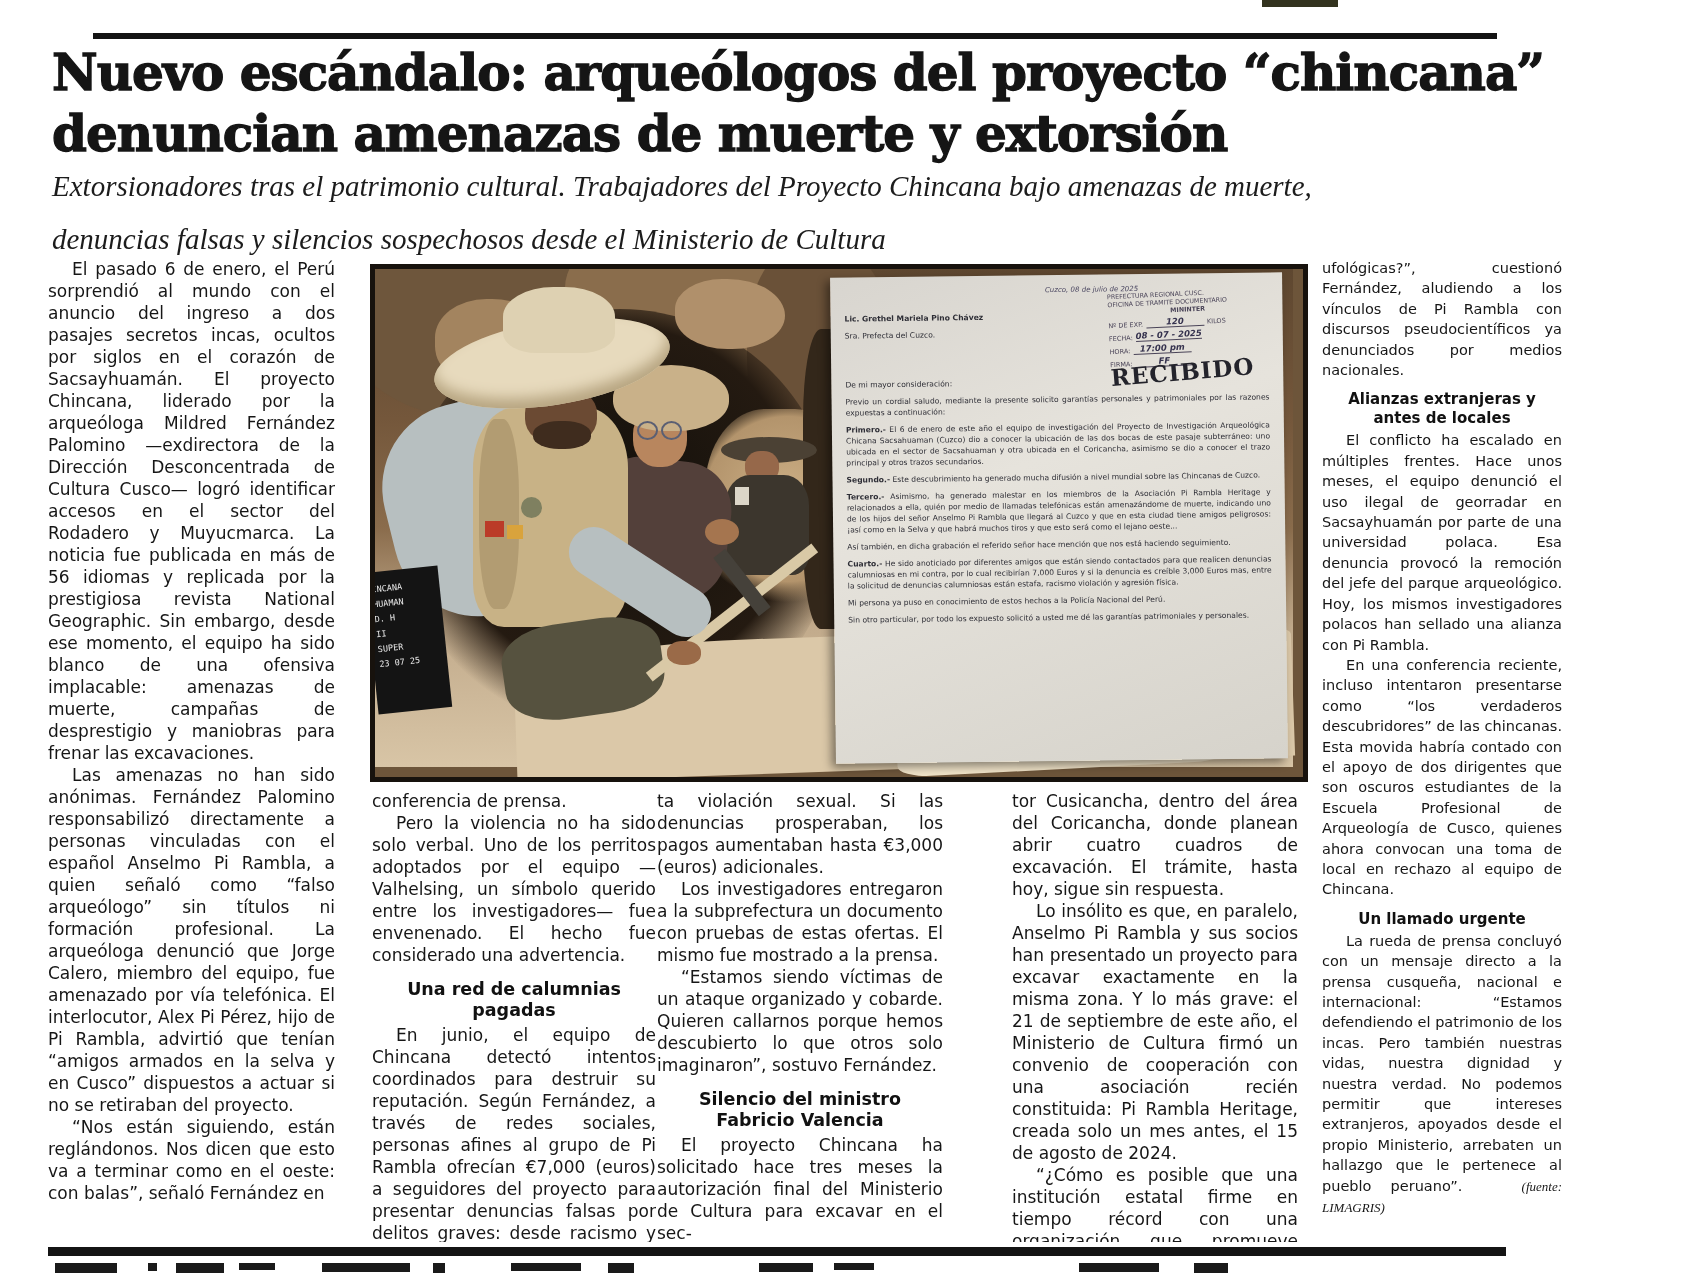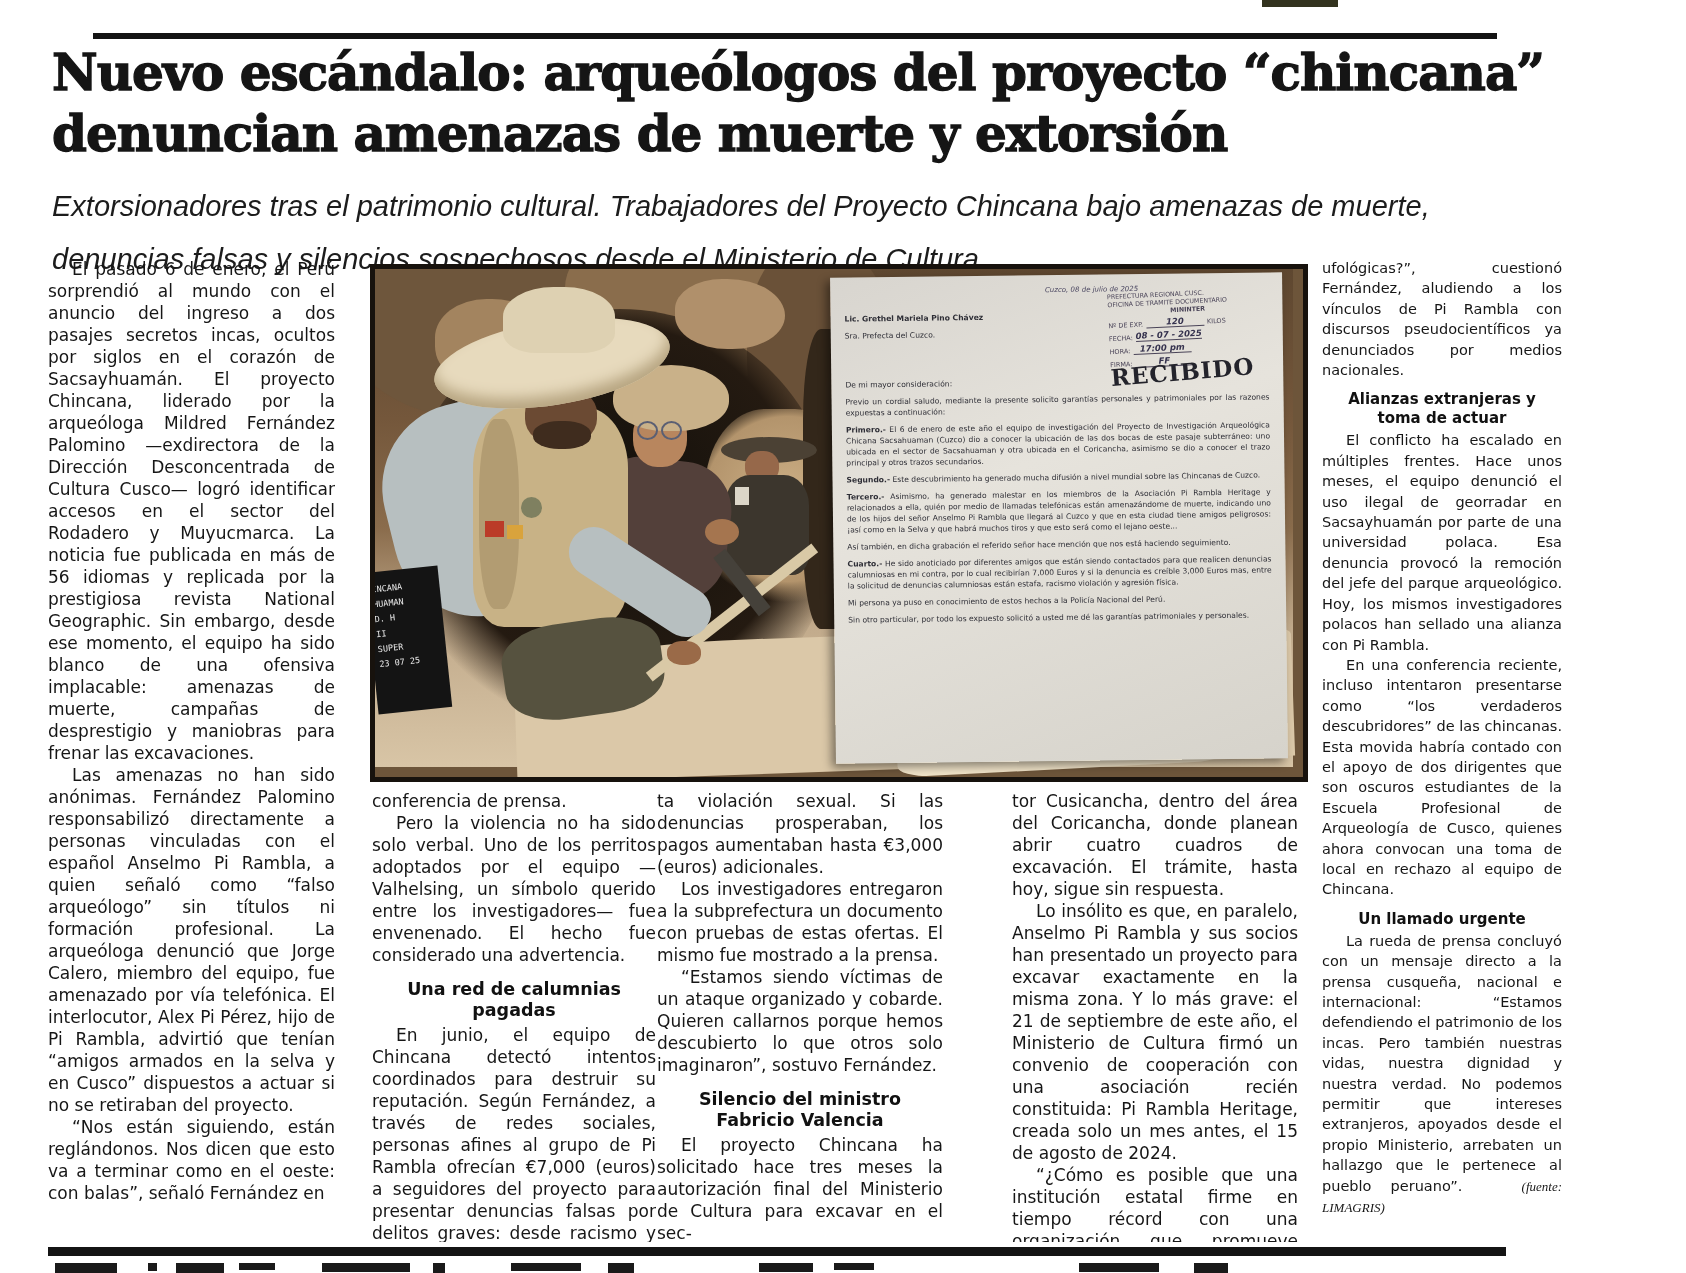--- a/index.html
+++ b/index.html
@@ -3,22 +3,22 @@
 <meta charset="utf-8">
 <style>
   html,body{margin:0;padding:0;background:#ffffff;}
   .page{position:relative;width:1686px;height:1273px;background:#fff;overflow:hidden;
         font-family:"DejaVu Sans",sans-serif;color:#1a1a1a;}
   .top-rule{position:absolute;left:93px;top:33px;width:1404px;height:6px;background:#141414;}
   .corner-tab{position:absolute;left:1262px;top:0;width:76px;height:7px;background:#33331f;}
   .headline{position:absolute;left:52px;top:42px;color:#151515;
             font-family:"DejaVu Serif",serif;font-weight:bold;font-size:50px;line-height:61px;
             letter-spacing:-1px;-webkit-text-stroke:1.3px #151515;white-space:nowrap;}
-  .subhead{position:absolute;left:52px;top:180px;color:#1c1c1c;
-           font-family:Liberation Sans, sans-serif;font-style:italic;font-size:29px;line-height:53px;
+  .subhead{position:absolute;left:52px;top:160px;color:#1c1c1c;
+           font-family:Liberation Serif, serif;font-style:italic;font-size:29px;line-height:53px;
            white-space:nowrap;}
   .col{position:absolute;top:258px;text-align:justify;font-size:17px;line-height:22px;
        overflow:hidden;color:#161616;}
   .col p{margin:0;text-indent:24px;}
   .col p.noind{text-indent:0;}
   .col h3{margin:13px 4px 3px;text-align:center;font-size:17.5px;line-height:21px;color:#111;}
   .col1{left:48px;width:287px;height:984px;}
   .col2{left:372px;top:790px;width:284px;height:452px;}
   .col3{left:657px;top:790px;width:286px;height:452px;}
   .col4{left:1012px;top:790px;width:286px;height:452px;}
@@ -239,21 +239,21 @@
   </div>
 
   <div class="col col4">
     <p class="noind">tor Cusicancha, dentro del área del Coricancha, donde planean abrir cuatro cuadros de excavación. El trámite, hasta hoy, sigue sin respuesta.</p>
     <p>Lo insólito es que, en paralelo, Anselmo Pi Rambla y sus socios han presentado un proyecto para excavar exactamente en la misma zona. Y lo más grave: el 21 de septiembre de este año, el Ministerio de Cultura firmó un convenio de cooperación con una asociación recién constituida: Pi Rambla Heritage, creada solo un mes antes, el 15 de agosto de 2024.</p>
     <p>“¿Cómo es posible que una institución estatal firme en tiempo récord con una organización que promueve teorías</p>
   </div>
 
   <div class="col col5">
     <p class="noind">ufológicas?”, cuestionó Fernández, aludiendo a los vínculos de Pi Rambla con discursos pseudocientíficos ya denunciados por medios nacionales.</p>
-    <h3>Alianzas extranjeras y toma de actuar</h3>
+    <h3>Alianzas extranjeras y antes de locales</h3>
     <p>El conflicto ha escalado en múltiples frentes. Hace unos meses, el equipo denunció el uso ilegal de georradar en Sacsayhuamán por parte de una universidad polaca. Esa denuncia provocó la remoción del jefe del parque arqueológico. Hoy, los mismos investigadores polacos han sellado una alianza con Pi Rambla.</p>
     <p>En una conferencia reciente, incluso intentaron presentarse como “los verdaderos descubridores” de las chincanas. Esta movida habría contado con el apoyo de dos dirigentes que son oscuros estudiantes de la Escuela Profesional de Arqueología de Cusco, quienes ahora convocan una toma de local en rechazo al equipo de Chincana.</p>
     <h3>Un llamado urgente</h3>
     <p><span>La rueda de prensa concluyó con un mensaje directo a la prensa cusqueña, nacional e internacional: “Estamos defendiendo el patrimonio de los incas. Pero también nuestras vidas, nuestra dignidad y nuestra verdad. No podemos permitir que intereses extranjeros, apoyados desde el propio Ministerio, arrebaten un hallazgo que le pertenece al pueblo peruano”.</span> <i class="src">(fuente: LIMAGRIS)</i></p>
   </div>
 
   <div class="bottom-rule"></div>
 
   <div class="glimpse">
     <span style="width:62px;height:10px;margin-right:26px;"></span>

